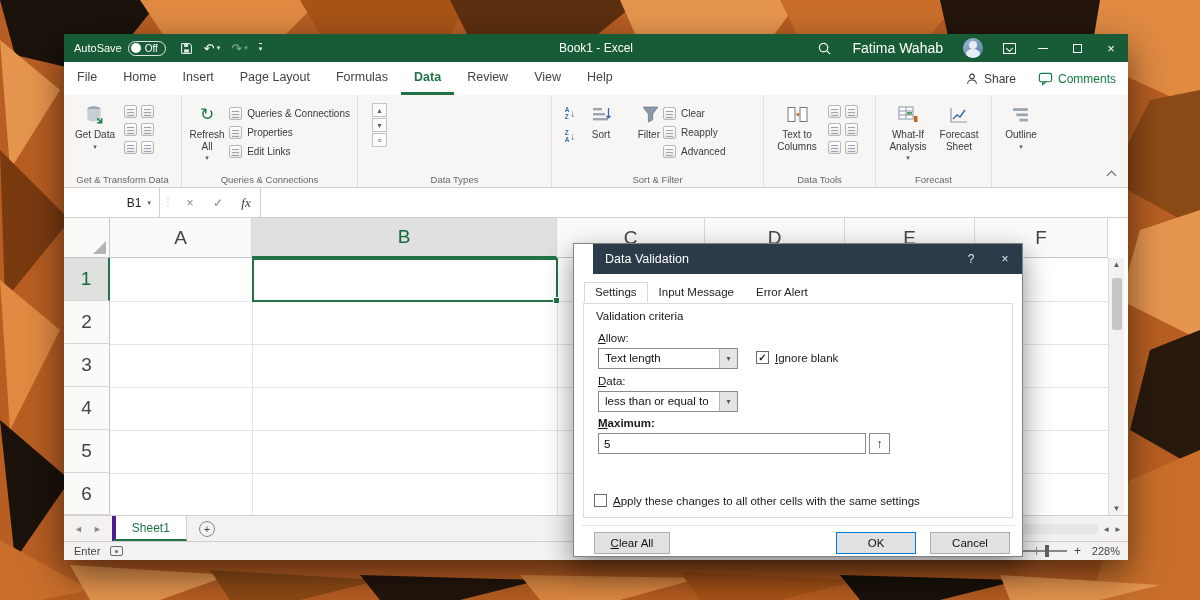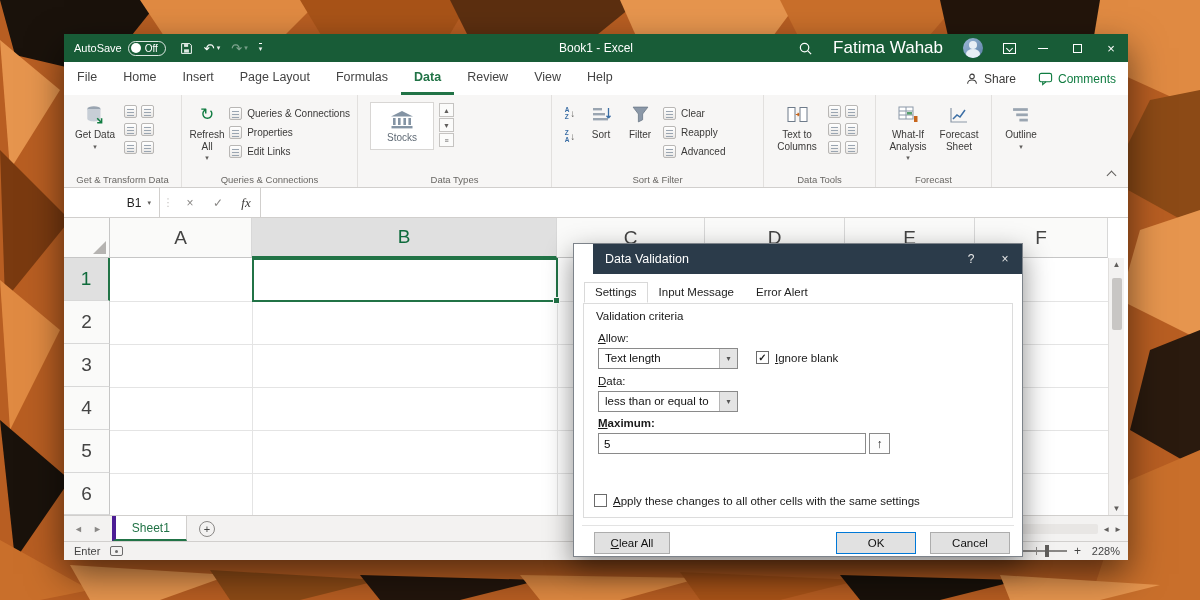--- a/index.html
+++ b/index.html
@@ -20,21 +20,21 @@
   .pill{display:flex;align-items:center;gap:4px;border:1px solid rgba(255,255,255,.85);
         border-radius:9px;padding:1px 7px 1px 2px;font-size:10px;}
   .knob{width:10px;height:10px;border-radius:50%;background:#fff;}
   .qat{display:flex;align-items:center;gap:11px;margin-left:14px;}
   .qbtn{display:flex;align-items:center;gap:2px;font-size:13px;cursor:default;}
   .qbtn .tiny{font-size:7px;opacity:.9;}
   .dim{opacity:.45;}
   .wtitle{position:absolute;left:50%;transform:translateX(-50%);font-size:12px;}
   .tb-right{margin-left:auto;display:flex;align-items:center;gap:0;height:100%;}
   .tb-item{display:flex;align-items:center;justify-content:center;height:100%;padding:0 10px;}
-  .uname{font-size:17px;}
+  .uname{font-size:14px;}
   .avatar{width:20px;height:20px;border-radius:50%;background:linear-gradient(135deg,#9db9d8,#5b7fa6);
           position:relative;overflow:hidden;}
   .avatar::before{content:"";position:absolute;left:6px;top:3px;width:8px;height:8px;border-radius:50%;background:#e8eef5;}
   .avatar::after{content:"";position:absolute;left:3px;top:11px;width:14px;height:10px;border-radius:50%;background:#e8eef5;}
   .winbtn{width:34px;height:100%;display:flex;align-items:center;justify-content:center;font-size:13px;}
   .minbar{width:10px;height:1px;background:#fff;display:block;}
   .maxbox{width:9px;height:9px;border:1px solid #fff;display:block;}
   .ribbondisp{width:13px;height:11px;border:1px solid #fff;display:flex;align-items:flex-end;justify-content:center;}
   .chev-dn{width:5px;height:5px;border-right:1.4px solid #fff;border-bottom:1.4px solid #fff;transform:rotate(45deg);margin-bottom:2px;}
 
@@ -313,31 +313,20 @@
             </span>
           <span class="rsmall">
               <span class="mi"></span>
               <span>Edit Links</span>
             </span>
         </div>
         <div class="glabel">Queries &amp; Connections</div>
       </div>
 
       <div class="rgroup" style="width:194px;padding-left:12px;">
-        <div class="card">
-          <svg width="24" height="20" viewBox="0 0 24 20">
-              <polygon points="12,1 23,6.5 1,6.5" fill="#8494a4"></polygon>
-              <rect x="3" y="8" width="2.6" height="7" fill="#8494a4"></rect>
-              <rect x="8" y="8" width="2.6" height="7" fill="#8494a4"></rect>
-              <rect x="13.4" y="8" width="2.6" height="7" fill="#8494a4"></rect>
-              <rect x="18.4" y="8" width="2.6" height="7" fill="#8494a4"></rect>
-              <rect x="1.5" y="16" width="21" height="2.4" fill="#8494a4"></rect>
-            </svg>
-          <span>Stocks</span>
-        </div>
         <div class="gallery">
           <span class="gbox">▲</span>
           <span class="gbox">▼</span>
           <span class="gbox">≡</span>
         </div>
         <div class="glabel">Data Types</div>
       </div>
 
       <div class="rgroup" style="width:212px;">
         <div style="display:flex;flex-direction:column;gap:6px;margin-top:6px;">
@@ -360,21 +349,21 @@
           <span class="ric">
             <svg width="20" height="20" viewBox="0 0 20 20">
                 <rect x="2" y="3" width="9" height="2.4" fill="#9aa5b1"></rect>
                 <rect x="2" y="8" width="12" height="2.4" fill="#9aa5b1"></rect>
                 <rect x="2" y="13" width="15" height="2.4" fill="#9aa5b1"></rect>
                 <path d="M17.5 3v10m0 0l-2-2.3m2 2.3l2-2.3" stroke="#3b6ea5" stroke-width="1.3" fill="none"></path>
               </svg>
           </span>
           <span>Sort</span>
         </div>
-        <div class="rbig" style="width:40px;">
+        <div class="rbig" style="width:40px;align-items:flex-end;">
           <span class="ric">
             <svg width="19" height="19" viewBox="0 0 18 18">
                 <path d="M2 2h14l-5 6.5V14l-4 2V8.5Z" fill="#8b98a8" stroke="#6e7b8a" stroke-width=".8"></path>
               </svg>
           </span>
           <span>Filter</span>
         </div>
         <div style="display:flex;flex-direction:column;margin-top:5px;">
           <span class="rsmall">
               <span class="mi"></span>

